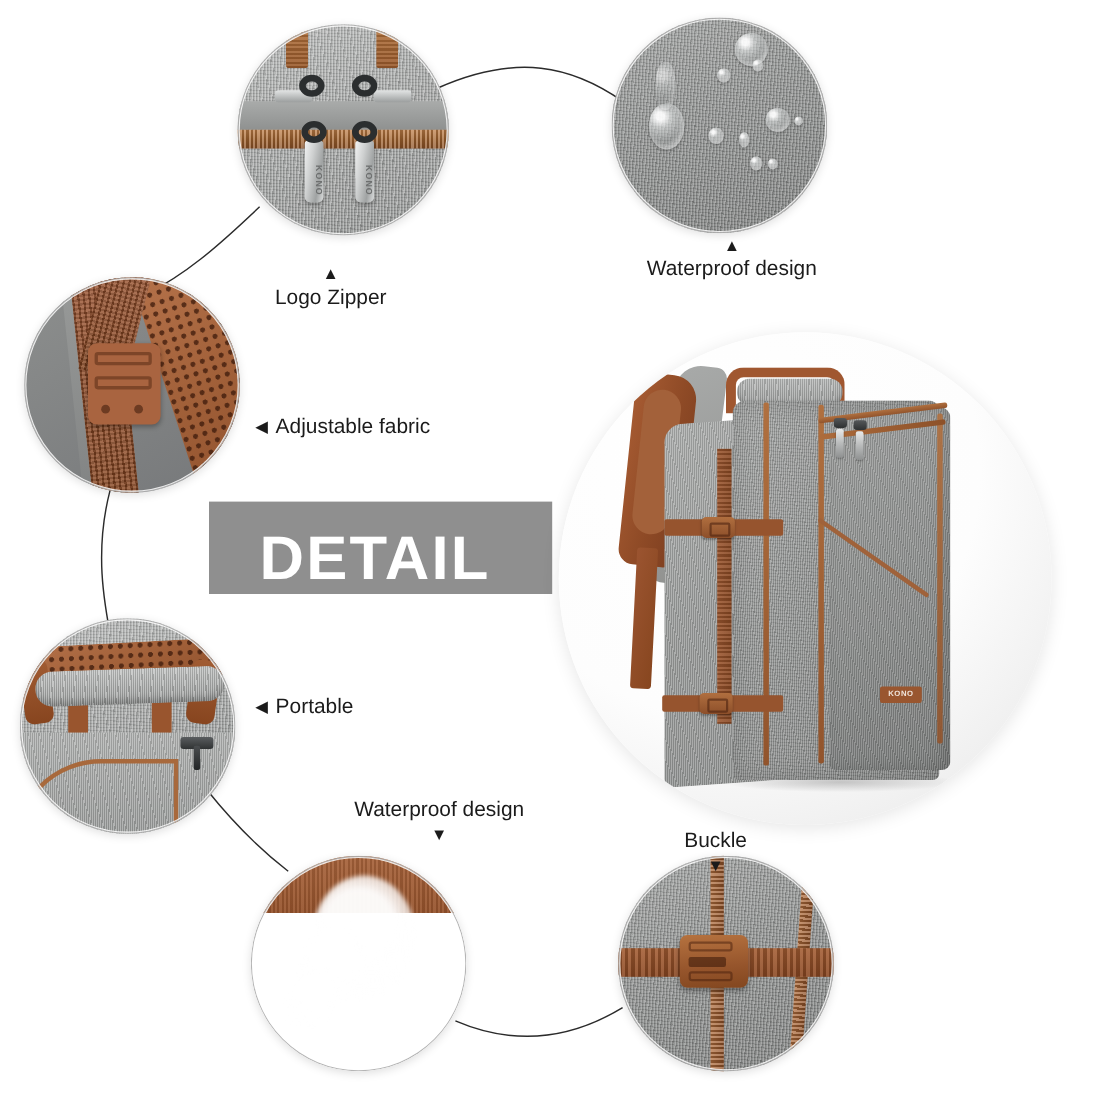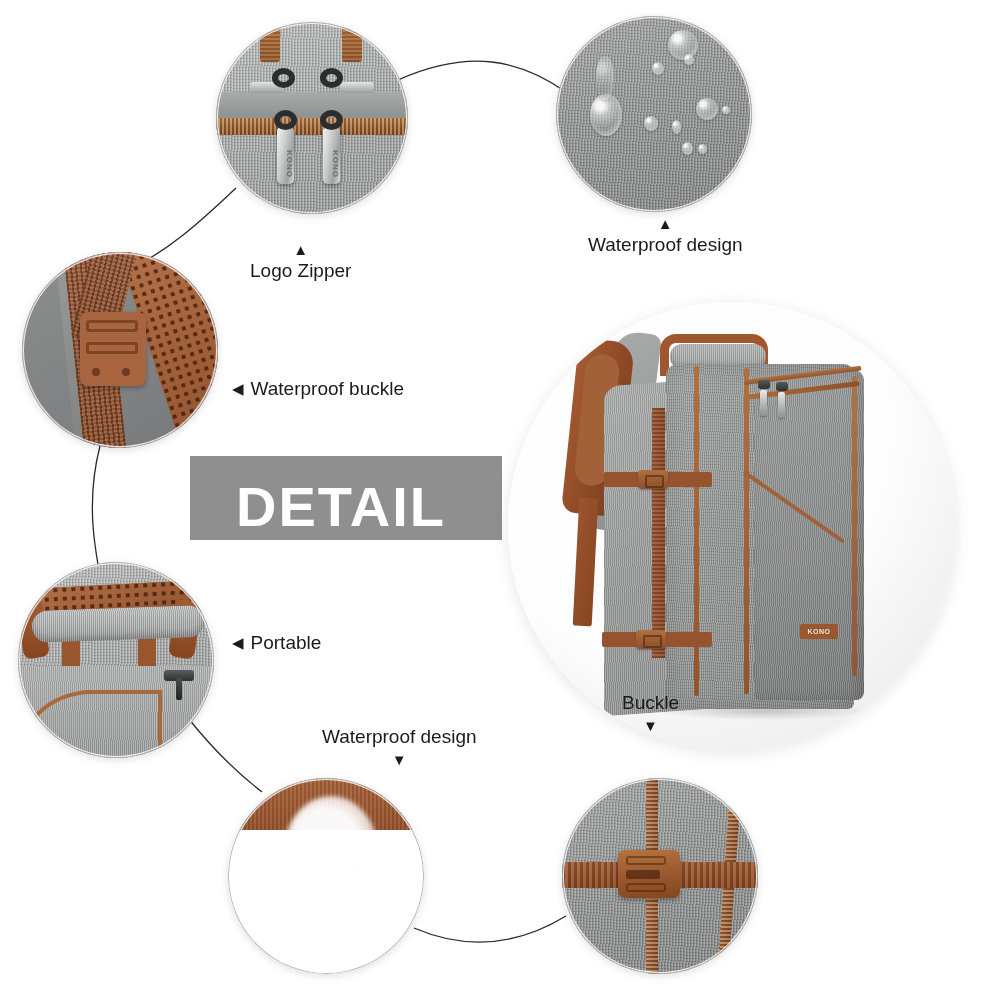--- a/index.html
+++ b/index.html
@@ -571,30 +571,30 @@
     <div class="tri up">▲</div>
     <div>Logo Zipper</div>
   </div>
 
   <div class="label stacked" style="left:588px; top:212px;">
     <div class="tri up">▲</div>
     <div>Waterproof design</div>
   </div>
 
   <div class="label" style="left:232px; top:378px;">
-    <span class="tri left">◀</span><span>Waterproof buckle</span>
+    <span class="tri left">◀</span><span>Adjustable fabric</span>
   </div>
 
   <div class="label" style="left:232px; top:632px;">
     <span class="tri left">◀</span><span>Portable</span>
   </div>
 
   <div class="label stacked" style="left:322px; top:726px;">
     <div>Waterproof design</div>
     <div class="tri down">▼</div>
   </div>
 
-  <div class="label stacked" style="left:622px; top:692px;">
+  <div class="label stacked" style="left:622px; top:754px;">
     <div>Buckle</div>
     <div class="tri down">▼</div>
   </div>
 
 </div>
 
 </body></html>

